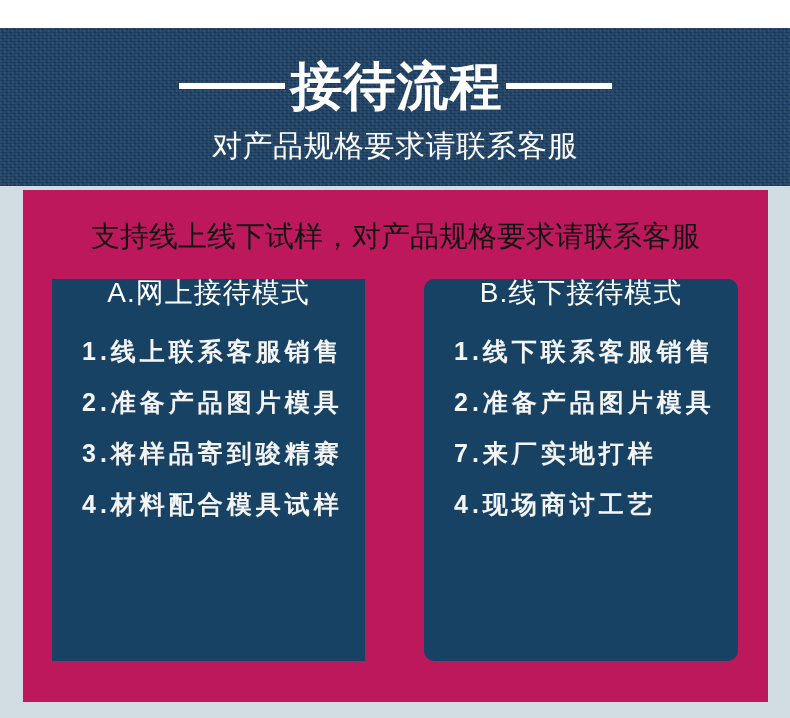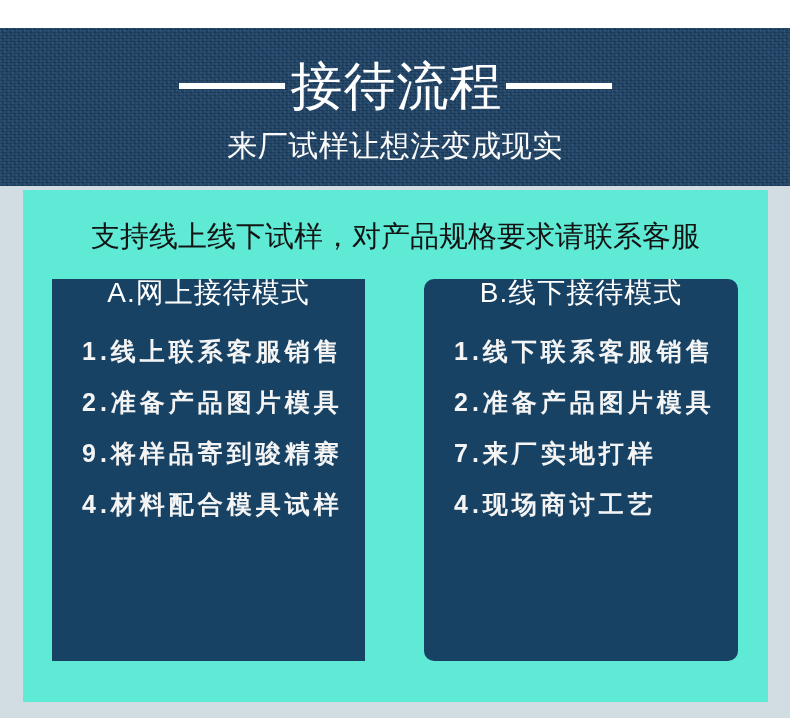--- a/index.html
+++ b/index.html
@@ -50,40 +50,41 @@
     background: #ffffff;
   }
   .title-rule.left  { margin-right: 6px; }
   .title-rule.right { margin-left: 3px; }
   .banner-title {
     font-size: 52px;
     line-height: 56px;
     letter-spacing: 1px;
     color: #ffffff;
     white-space: nowrap;
+    font-weight: bold;
   }
 
   .banner-subtitle {
     position: absolute;
     top: 101px; left: 0;
     width: 100%;
     text-align: center;
     font-size: 30px;
     line-height: 34px;
     letter-spacing: 0.5px;
     color: #fbfbfb;
     white-space: nowrap;
   }
 
   
   .card {
     position: absolute;
     top: 190px; left: 23px;
     width: 745px; height: 512px;
-    background: #5eead4;
+    background: #be185d;
   }
 
   .card-heading {
     position: absolute;
     top: 31px; left: 0;
     width: 100%;
     text-align: center;
     font-size: 29px;
     line-height: 31px;
     color: #131313;
@@ -138,34 +139,34 @@
 <div class="page">
 
   <div class="top-strip"></div>
 
   <div class="banner">
     <div class="banner-title-row">
       <span class="title-rule left"></span>
       <span class="banner-title">接待流程</span>
       <span class="title-rule right"></span>
     </div>
-    <div class="banner-subtitle">来厂试样让想法变成现实</div>
+    <div class="banner-subtitle">对产品规格要求请联系客服</div>
   </div>
 
   <div class="card">
     <div class="card-heading">支持线上线下试样，对产品规格要求请联系客服</div>
 
     <div class="boxes-row">
 
       <div class="mode-box left">
         <div class="mode-title">A.网上接待模式</div>
         <ul class="steps">
           <li class="step">1.线上联系客服销售</li>
           <li class="step">2.准备产品图片模具</li>
-          <li class="step">9.将样品寄到骏精赛</li>
+          <li class="step">3.将样品寄到骏精赛</li>
           <li class="step">4.材料配合模具试样</li>
         </ul>
       </div>
 
       <div class="mode-box right">
         <div class="mode-title">B.线下接待模式</div>
         <ul class="steps">
           <li class="step">1.线下联系客服销售</li>
           <li class="step">2.准备产品图片模具</li>
           <li class="step">7.来厂实地打样</li>

